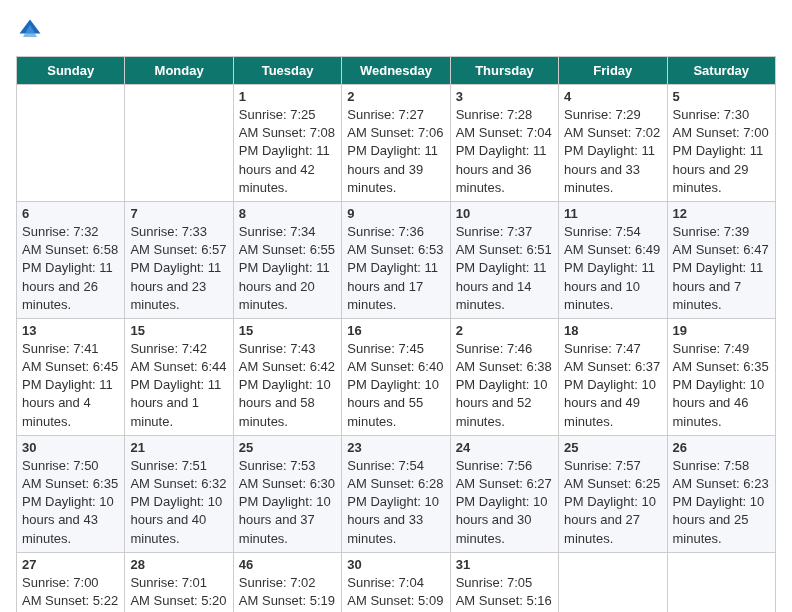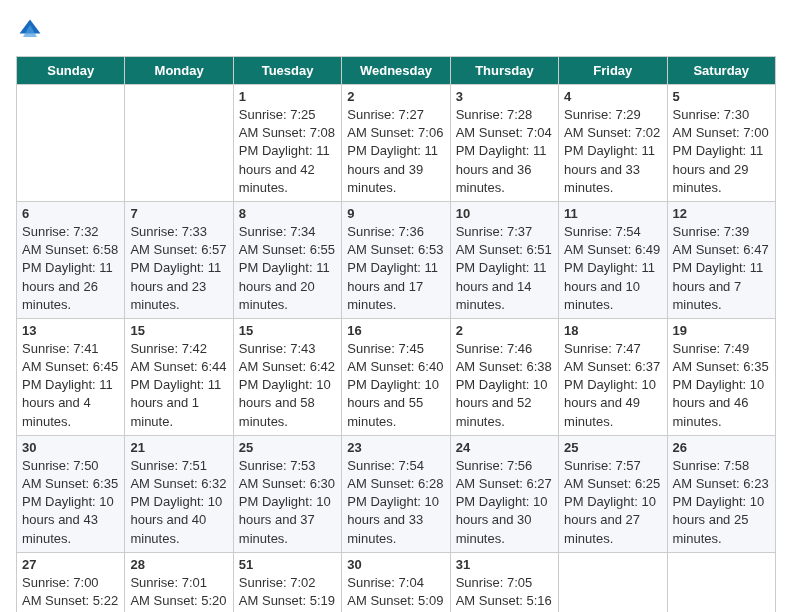--- a/index.html
+++ b/index.html
@@ -302,21 +302,21 @@
 Sunset: 5:22 PM
 Daylight: 10 hours and 22 minutes.</div>
         </td>
         <td>
           <span class="day-number">28</span>
           <div class="day-info">Sunrise: 7:01 AM
 Sunset: 5:20 PM
 Daylight: 10 hours and 19 minutes.</div>
         </td>
         <td>
-          <span class="day-number">51</span>
+          <span class="day-number">46</span>
           <div class="day-info">Sunrise: 7:02 AM
 Sunset: 5:19 PM
 Daylight: 10 hours and 16 minutes.</div>
         </td>
         <td>
           <span class="day-number">30</span>
           <div class="day-info">Sunrise: 7:04 AM
 Sunset: 5:09 PM
 Daylight: 10 hours and 13 minutes.</div>
         </td>

